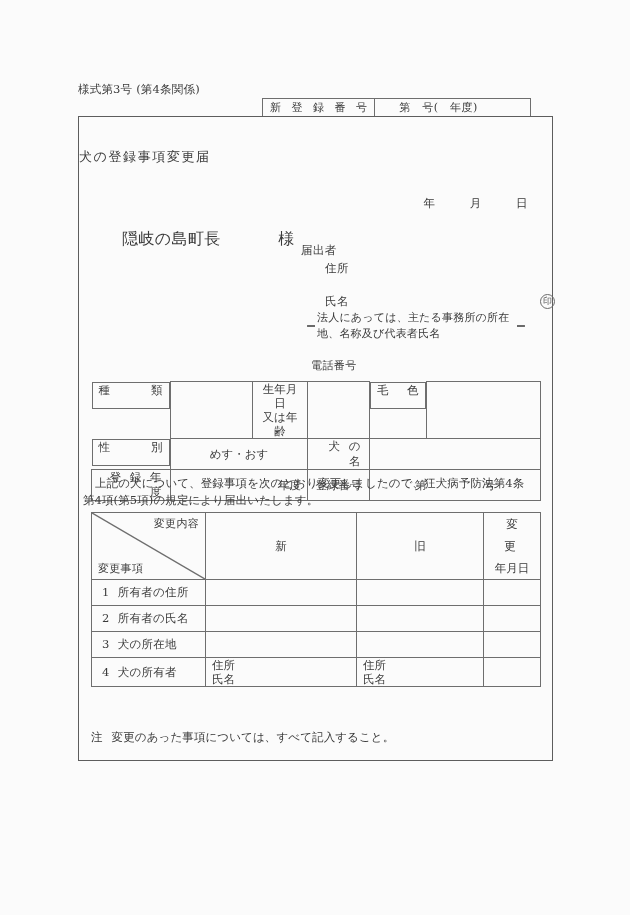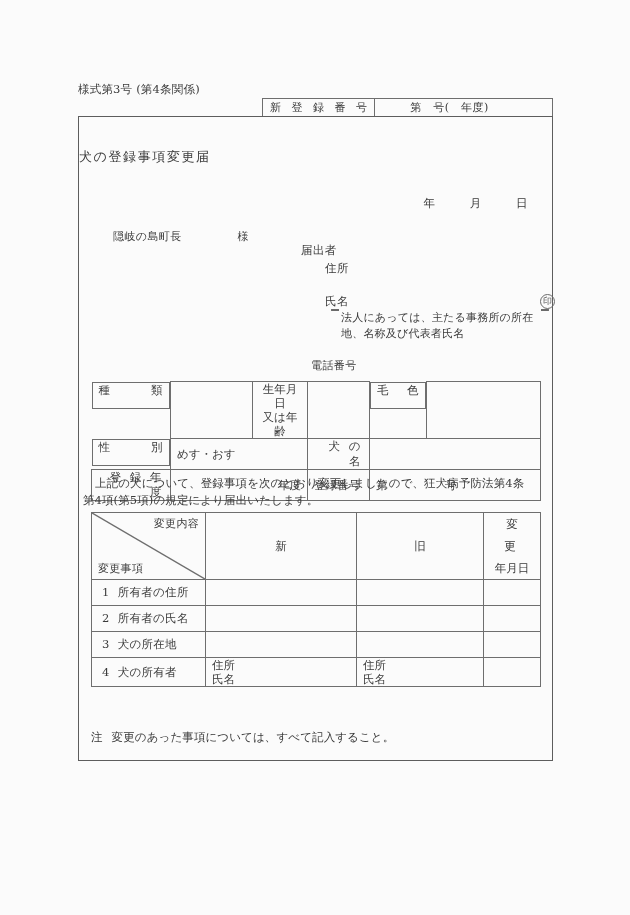--- a/index.html
+++ b/index.html
@@ -30,21 +30,21 @@
     font-size: 11.5px;
     letter-spacing: 0.2px;
     white-space: nowrap;
   }
 
   
   .reg-strip {
     position: absolute;
     left: 262px;
     top: 98px;
-    width: 291px;
+    width: 269px;
     height: 19px;
     border: 1px solid #6e6e6e;
     box-sizing: border-box;
     display: flex;
     align-items: center;
     background: #fbfbfb;
   }
   .reg-strip .rs-label {
     width: 112px;
     height: 100%;
@@ -99,23 +99,23 @@
     font-size: 11.5px;
     letter-spacing: 0.5px;
     margin-left: 12px;
   }
   .date-line span { display: inline-block; }
   .date-line .g { width: 26px; }
 
   
   .addressee {
     position: absolute;
-    left: 34px;
+    left: 43px;
     top: 112px;
-    font-size: 11px;
+    font-size: 16px;
     letter-spacing: 0.4px;
   }
   .addressee .sama { display: inline-block; margin-left: 52px; }
 
   
   .submitter {
     position: absolute;
     left: 222px;
     top: 126px;
     font-size: 11.5px;
@@ -139,25 +139,25 @@
     font-size: 9px;
     line-height: 12px;
     text-align: center;
     color: #555;
     font-family: "DejaVu Serif", "Liberation Serif", serif;
   }
 
   
   .corp-note {
     position: absolute;
-    left: 252px;
+    left: 228px;
     top: 192px;
     width: 218px;
     display: flex;
-    align-items: flex-start;
+    align-items: center;
   }
   .corp-note .brk {
     width: 7px;
     flex: none;
   }
   .corp-note .brk-l {
     border: 1px solid #6a6a6a;
     border-right: none;
     border-radius: 9px 0 0 9px;
   }
@@ -201,21 +201,21 @@
     left: 12px;
     top: 264px;
     width: 449px;
   }
   .lbl-sp {
     letter-spacing: 0.4px;
     display: flex;
     justify-content: space-between;
     padding: 0 5px;
   }
-  .c-center { }
+  .c-center { text-align: center; }
   .c-right { text-align: right; margin-left: 7px; }
   .two-line {
     text-align: center;
     line-height: 14px;
     font-size: 11px;
     padding: 2px 2px;
   }
   .dog-table td.h-tall { height: 31px; }
   .lead-sp { letter-spacing: 2.5px; text-indent: 2.5px; text-align: right; }
 

